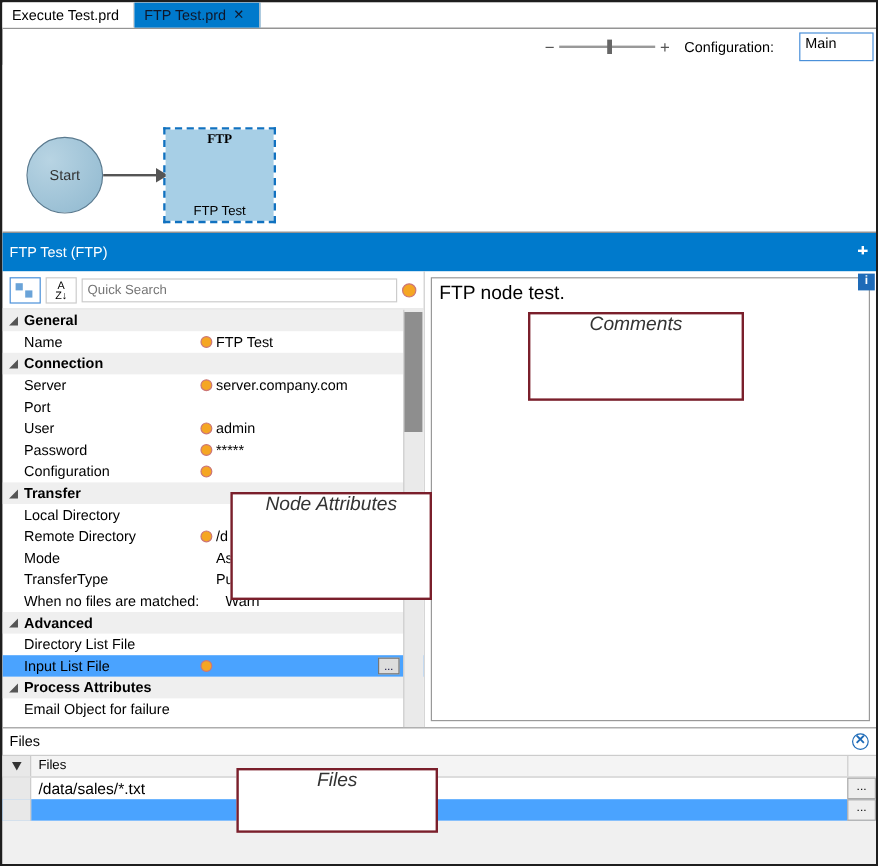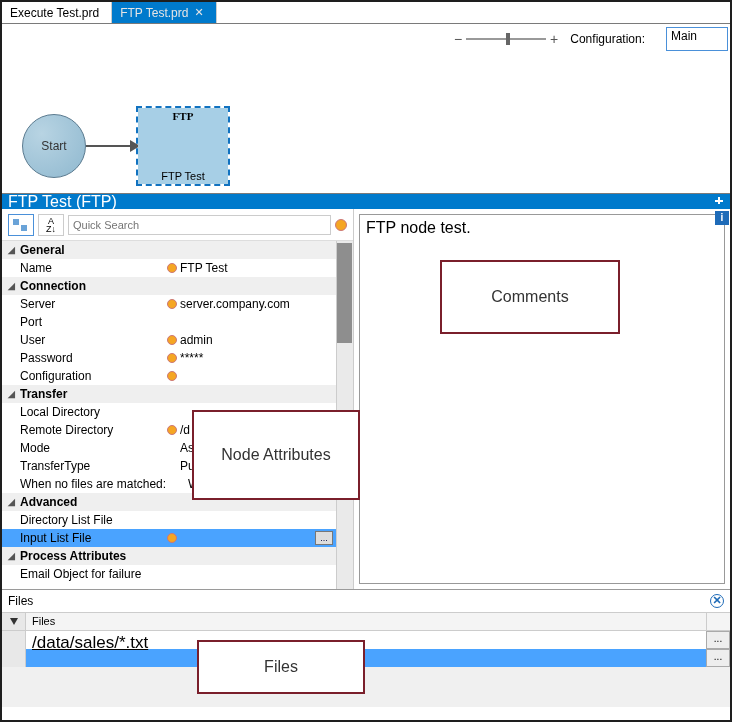--- a/index.html
+++ b/index.html
@@ -1,21 +1,21 @@
 <!DOCTYPE html>
 <html><head>
 <meta charset="utf-8">
 <style>
   * { box-sizing: border-box; margin: 0; padding: 0; }
   body { font-family: "Segoe UI", Tahoma, sans-serif; font-size: 12px; background: #fff; color: #000; width: 732px; height: 722px; border: 2px solid #1e1e1e; position: relative; overflow: hidden; }
 
   
   .tabs { display: flex; height: 22px; border-bottom: 1px solid #7a7a7a; background: #fff; }
   .tab { padding: 3px 12px 3px 8px; font-size: 12px; border-right: 1px solid #ccc; cursor: pointer; display: flex; align-items: center; background:#fff; }
-  .tab.active { background: #007acc; color: #e5e5e5; }
+  .tab.active { background: #007acc; color: #0f172a; }
   .tab .close-x { margin-left: 6px; font-size: 11px; }
 
   
   .config-row { height: 30px; display: flex; align-items: center; justify-content: flex-end; padding: 0 2px; gap: 4px;}
   .zoom-ctrl { display: flex; align-items: center; gap: 2px; margin-right: 6px;}
   .zoom-signs { color:#555; font-size:14px; padding:0 2px;}
   .zoom-track { width: 80px; height: 2px; background: #999; position: relative; }
   .zoom-handle { position:absolute; left:40px; top:-5px; width:4px; height:12px; background:#666; }
   .config-label { font-size: 12px; margin-right: 17px;}
   .config-select { width: 62px; height: 24px; border: 1px solid #4a90d9; padding: 1px 4px; font-size: 12px; background:#fff; }
@@ -24,21 +24,21 @@
   .canvas { position: relative; height: 140px; background: #fff; border-bottom: 1px solid #7a7a7a; }
   .start-node { position: absolute; left: 20px; top: 60px; width: 64px; height: 64px; border-radius: 50%; background: radial-gradient(circle at 30% 30%, #b8d4e3, #8fb8cf); border: 1px solid #5a7a8f; display:flex; align-items:center; justify-content:center; font-size:12px; color:#333; }
   .ftp-node { position:absolute; left:136px; top:54px; width:90px; height:76px; background:#a7cfe6; text-align:center; }
   .ftp-node::before{ content:""; position:absolute; inset:-2px; border:2px dashed #1172c0; pointer-events:none;}
   .ftp-node .hdr { font-weight:bold; font-size:11px; padding-top:2px;font-family:Liberation Serif, serif;}
   .ftp-node .ftr { position:absolute; bottom:2px; width:100%; font-size:11px;}
   .arrow-line { position:absolute; left:84px; top:91px; width:52px; height:2px; background:#555; }
   .arrow-head { position:absolute; left:128px; top:86px; width:0;height:0;border-top:6px solid transparent;border-bottom:6px solid transparent;border-left:10px solid #555; }
 
   
-  .panel-title { background: #007acc; color:#fff; font-size:16px; padding: 3px 6px; display:flex; justify-content:space-between; align-items:center; height:15px;}
+  .panel-title { background: #007acc; color:#fff; font-size:12px; padding: 3px 6px; display:flex; justify-content:space-between; align-items:center; height:32px;}
   .pin-icon { width:10px;height:10px; position:relative;}
   .pin-icon::before{content:"";position:absolute;left:4px;top:0;width:2px;height:7px;background:#fff;}
   .pin-icon::after{content:"";position:absolute;left:1px;top:3px;width:8px;height:2px;background:#fff;}
 
   
   .middle { display:flex; height: 380px; }
   .left { width: 352px; display:flex; flex-direction:column; border-right:1px solid #ccc;}
   .right { flex:1; position:relative; padding:5px;}
 
   .left-toolbar { display:flex; align-items:center; gap:4px; padding:4px 6px; border-bottom:1px solid #ddd; height:32px;}
@@ -60,35 +60,35 @@
   .prop-row .dot { width:16px; display:flex; justify-content:center;}
   .prop-row .dot .d{ width:10px;height:10px;border-radius:50%;background:#f5a623;border:1px solid #c77;}
   .prop-row .v { flex:1; }
   .prop-row.sel { background:#4aa3ff; color:#000;}
   .prop-row.sel .v-btn{ float:right; width:18px;height:14px;background:#ddd;border:1px solid #777;font-size:9px;line-height:12px;text-align:center; color:#003;}
 
   .comment-box { border:1px solid #999; width:100%; height:100%; padding:4px 6px; font-size:16px; overflow:hidden;}
   .info-icon{ position:absolute; right:1px; top:2px; width:14px;height:14px;background:#1e6bb8;color:#fff;font-size:10px;font-weight:bold;text-align:center;line-height:14px;}
 
   
-  .callout { position:absolute; border:2px solid #7a1f2b; background:#fff; font-size:16px; color:#333; display:flex; align-items:center; justify-content:center; pointer-events:none;}
+  .callout { position:absolute; border:2px solid #7a1f2b; background:#fff; font-size:16px; color:#333; display:flex; align-items:flex-start; justify-content:center; pointer-events:none;font-style:italic;}
 
   
   .files-panel { border-top:1px solid #9a9a9a; }
   .files-hdr { display:flex; justify-content:space-between; align-items:center; padding:3px 6px; height:22px; font-size:12px; }
   .close-circ { width:14px;height:14px;border:1.5px solid #1e6bb8;border-radius:50%;color:#1e6bb8;font-size:11px;line-height:11px;text-align:center;font-weight:bold;}
   .files-grid { border-top:1px solid #ccc; }
   .fg-head { display:flex; height:18px; background:#f4f4f4; border-bottom:1px solid #ccc;}
   .fg-head .sel{width:24px;border-right:1px solid #ccc;background:#e8e8e8;display:flex;align-items:center;justify-content:center;}
   .fg-head .sel svg{display:block;}
   .fg-head .col{flex:1;padding:2px 6px;font-size:11px;}
   .fg-head .btn{width:24px;border-left:1px solid #ccc;}
   .fg-row { display:flex; height:18px;}
   .fg-row .sel{width:24px;background:#e8e8e8;border-right:1px solid #ccc;}
-  .fg-row .col{flex:1;padding:2px 6px;font-size:17px;text-decoration:underline;}
+  .fg-row .col{flex:1;padding:2px 6px;font-size:13px;}
   .fg-row .btn{width:24px;border:1px solid #aaa;background:#eee;font-size:10px;text-align:center;line-height:14px;}
   .fg-row.blue{background:#4aa3ff;}
   .fg-rest{height:40px;background:#f0f0f0;}
 
 </style>
 </head>
 <body>
 
 <div class="tabs">
   <div class="tab">

